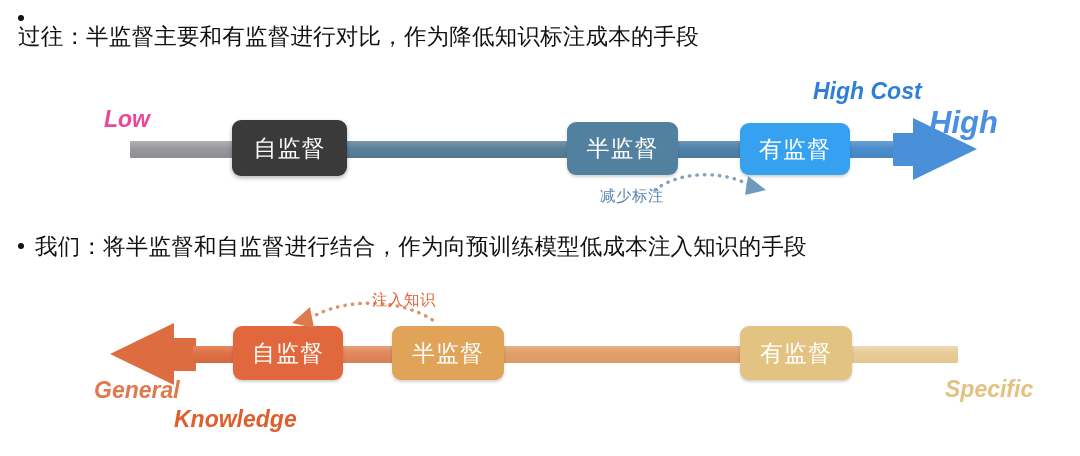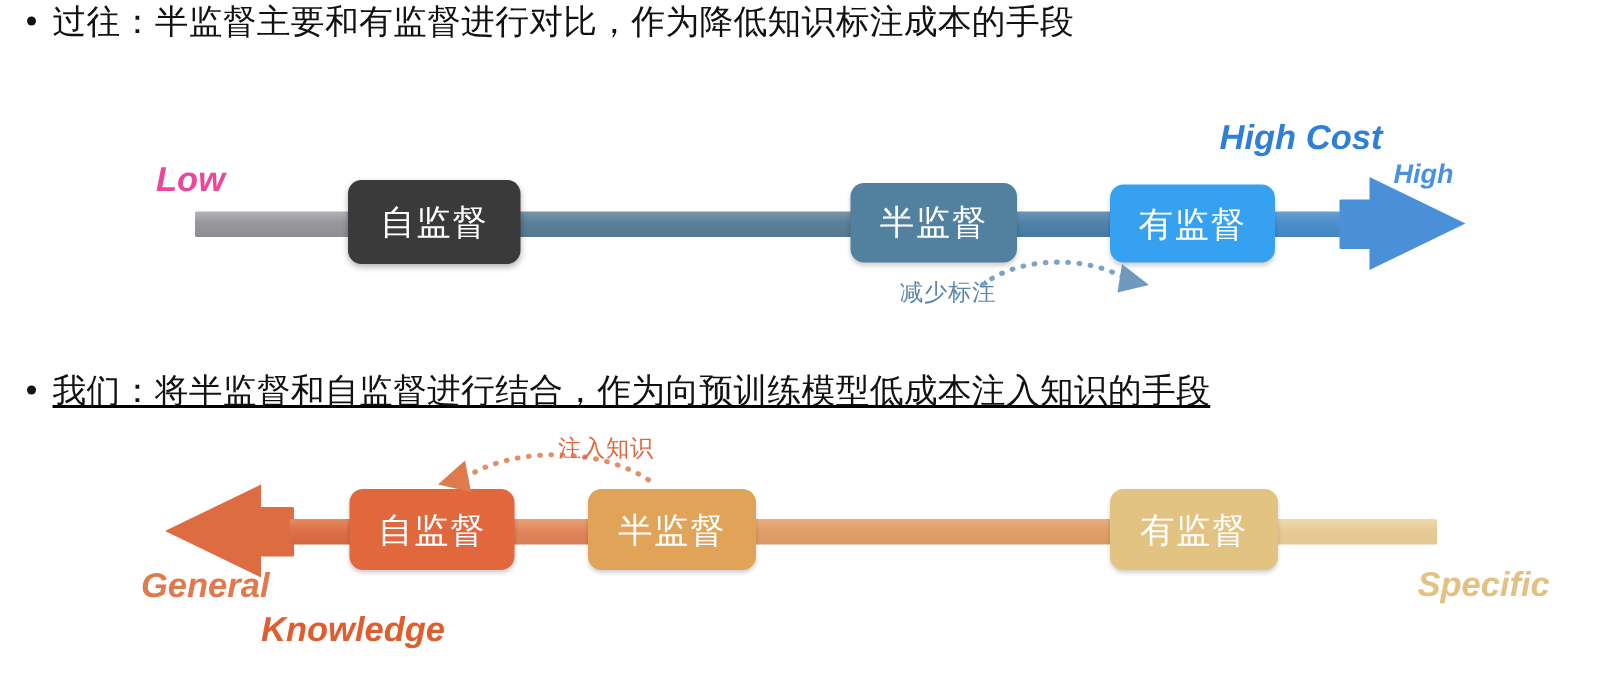--- a/index.html
+++ b/index.html
@@ -33,22 +33,22 @@
     position: relative;
     top: -5px;
     flex: 0 0 auto;
   }
   .bullet-text {
     font-size: 22.5px;
     color: #111111;
     letter-spacing: 0.2px;
     line-height: 1;
   }
-  #bullet-1 { top: 4px; }
-  #bullet-2 { top: 250px; text-decoration: underline; }
+  #bullet-1 { top: 20px; flex-direction: column; }
+  #bullet-2 { top: 236px; }
 
   
   .diagram {
     position: absolute;
     left: 0;
     width: 1080px;
   }
   #diagram-past   { top: 80px;  height: 140px; }
   #diagram-ours   { top: 285px; height: 165px; }
 
@@ -139,21 +139,21 @@
   <div class="node shadow-soft" style="left:567px; top:42px; width:111px; height:53px; background:#52809f;">
     <span>半监督</span>
   </div>
 
   <div class="node shadow-soft" style="left:740px; top:43px; width:110px; height:52px; background:#35a1f0;">
     <span>有监督</span>
   </div>
 
   <div class="axis-label" style="left:104px; top:28px; font-size:23px; color:#ec4899;">Low</div>
 
-  <div class="axis-label" style="left:929px; top:27px; font-size:18px; color:#4a90e2;">High</div>
+  <div class="axis-label" style="left:929px; top:27px; font-size:31px; color:#4a90e2;">High</div>
 
   <div class="axis-label" style="left:813px; top:0px; font-size:23px; color:#2f7fd6;">High Cost</div>
 
   <svg class="anno-svg" width="140" height="46" style="left:650px; top:88px;">
     <path d="M 5 22 C 30 2, 78 2, 104 20" fill="none" stroke="#7fa3c2" stroke-width="3.4" stroke-linecap="round" stroke-dasharray="0.5 7"></path>
     <path d="M 98 8 L 116 22 L 95 27 Z" fill="#6f9abd"></path>
   </svg>
 
   <div class="anno-text" style="left:600px; top:108px; color:#5b86ac;">减少标注</div>
 </div>

